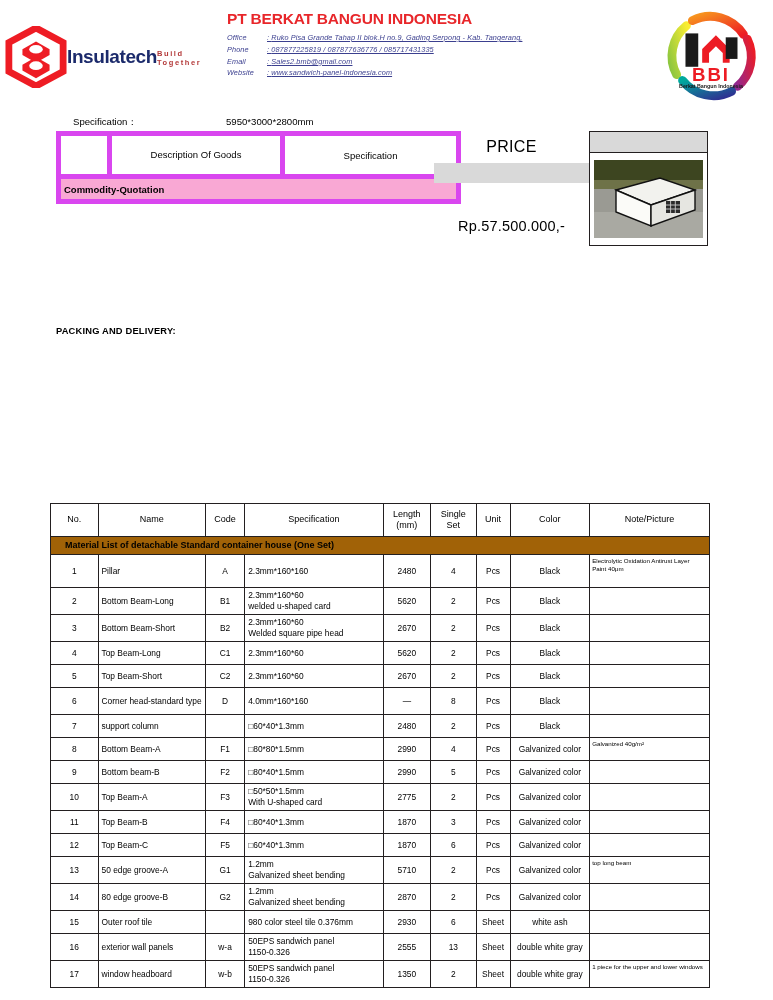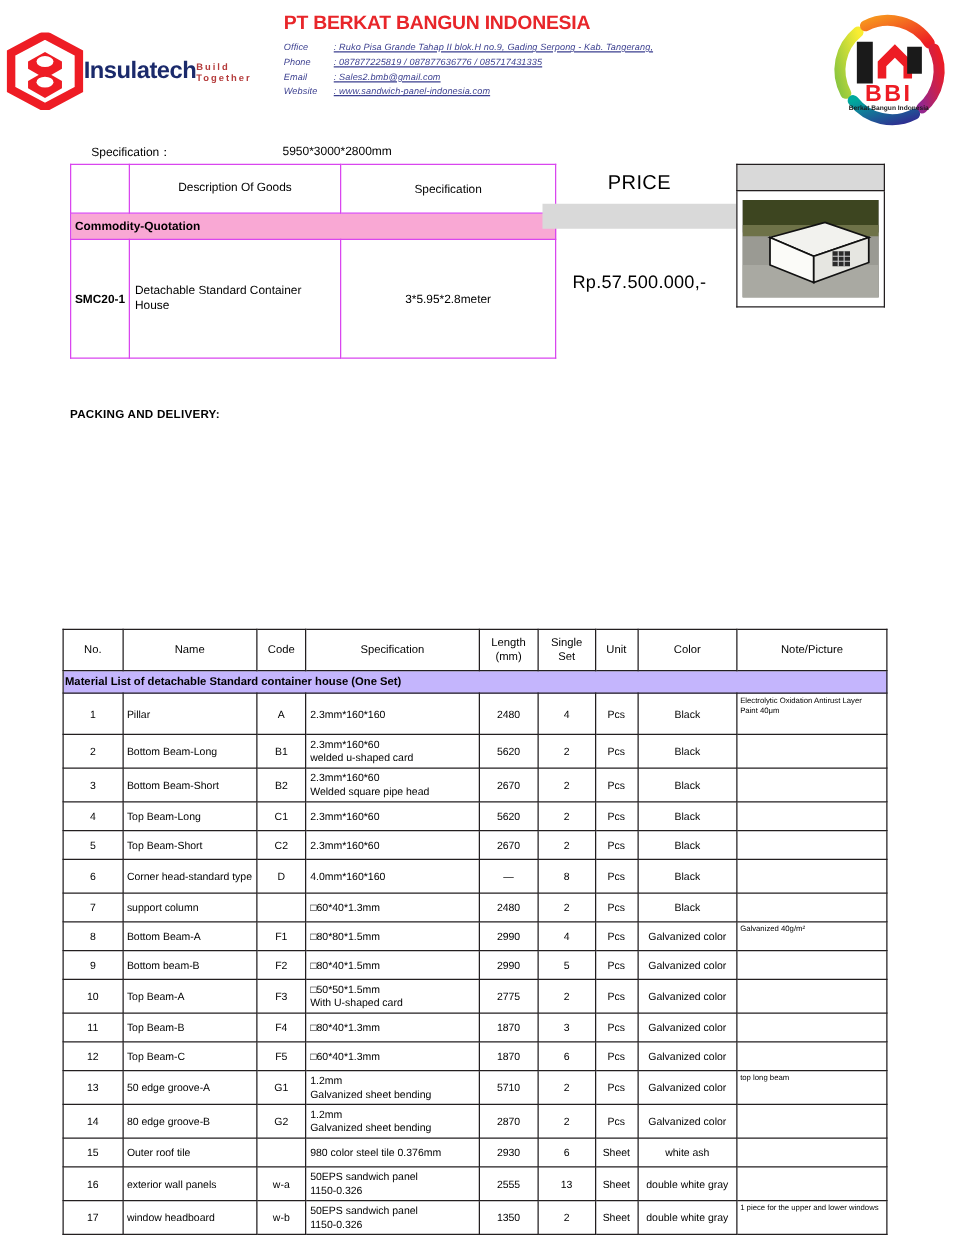--- a/index.html
+++ b/index.html
@@ -54,21 +54,21 @@
 
   
   .quote-zone{position:absolute;left:56px;top:131px;width:655px;height:150px;}
   table{border-collapse:collapse;}
 
   .quote-tbl{
     position:absolute;left:0;top:0;width:375px;
     table-layout:fixed;
   }
   .quote-tbl td{
-    border:1px solid #d946ef;
+    border:5px solid #d946ef;
     font-size:9.5px;
     vertical-align:middle;
   }
   .qt-h{height:32px;text-align:center;}
   .qt-band{
     background:#f9a8d4;font-weight:700;font-size:9.3px;height:18px;
     padding-left:3px;
   }
   .qt-body{height:88px;}
   .c-code{width:44px;text-align:center;font-weight:700;font-size:9px;}
@@ -113,22 +113,22 @@
   .mat-tbl td,.mat-tbl th{
     border:1px solid #231f20;
     font-size:8.4px;
     font-weight:400;
     vertical-align:middle;
     padding:1px 2px;
     line-height:1.26;
   }
   .mat-tbl thead th{text-align:center;height:30px;font-size:9px;}
   .band-row td{
-    background:#c4b5fd;font-weight:700;font-size:9px;
-    height:15px;text-align:left;padding-left:1px;
+    background:#a16207;font-weight:700;font-size:9px;
+    height:15px;text-align:left;padding-left:14px;
   }
   .col-no{width:46px;}
   .col-name{width:104px;}
   .col-code{width:38px;}
   .col-spec{width:134px;}
   .col-len{width:46px;}
   .col-set{width:44px;}
   .col-unit{width:33px;}
   .col-color{width:77px;}
   .col-note{width:116px;}
@@ -218,25 +218,20 @@
 
   <table class="quote-tbl">
     <tbody>
         <tr>
       <td class="qt-h c-code"></td>
       <td class="qt-h c-desc" style="text-align:center">Description Of Goods</td>
       <td class="qt-h c-spec">Specification</td>
     </tr>
     <tr>
       <td class="qt-band" colspan="3">Commodity-Quotation</td>
-    </tr>
-    <tr>
-      <td class="qt-body c-code">SMC20-1</td>
-      <td class="qt-body c-desc">Detachable Standard Container House</td>
-      <td class="qt-body c-spec">3*5.95*2.8meter</td>
     </tr>
   </tbody>
     </table>
 
   <div class="price-col">
     <div class="price-head">PRICE</div>
     <div class="price-band"></div>
     <div class="price-val">Rp.57.500.000,-</div>
   </div>
 

